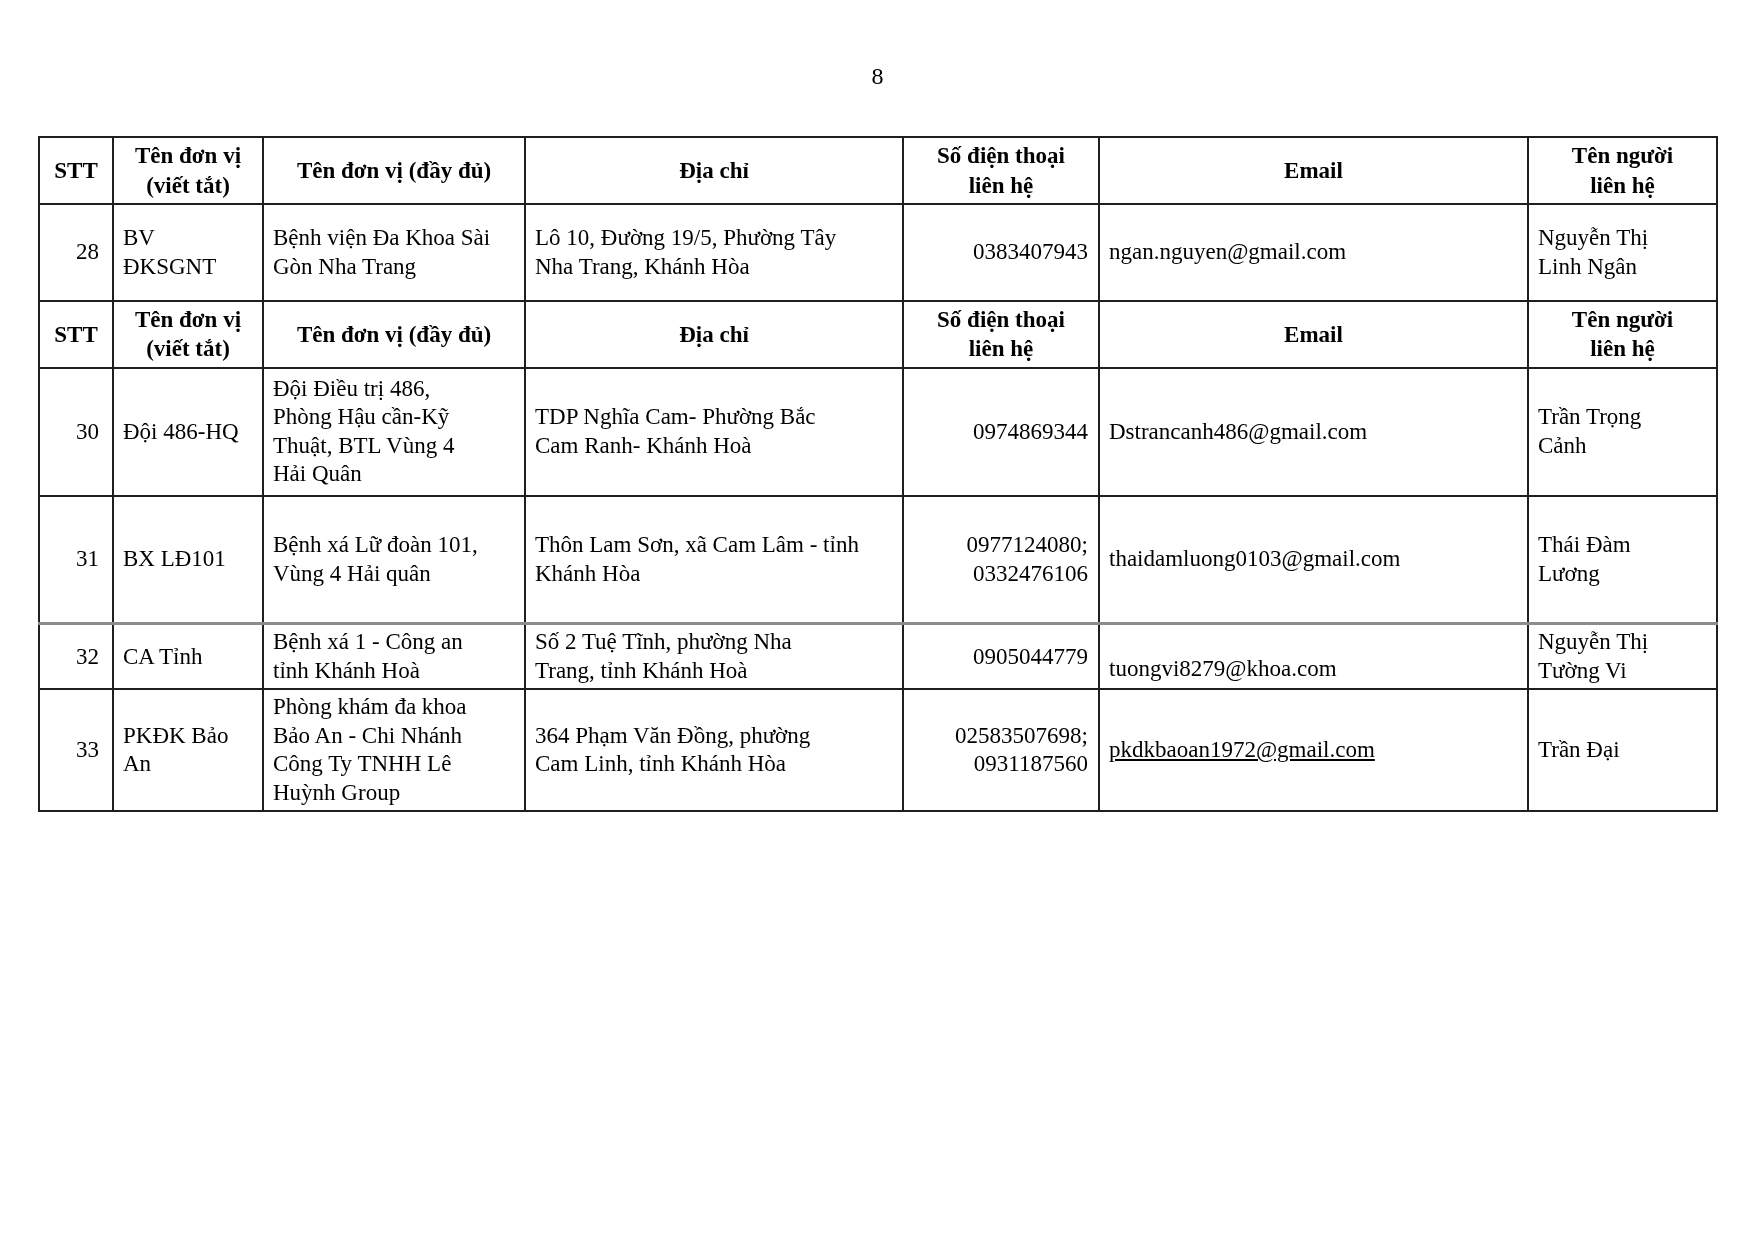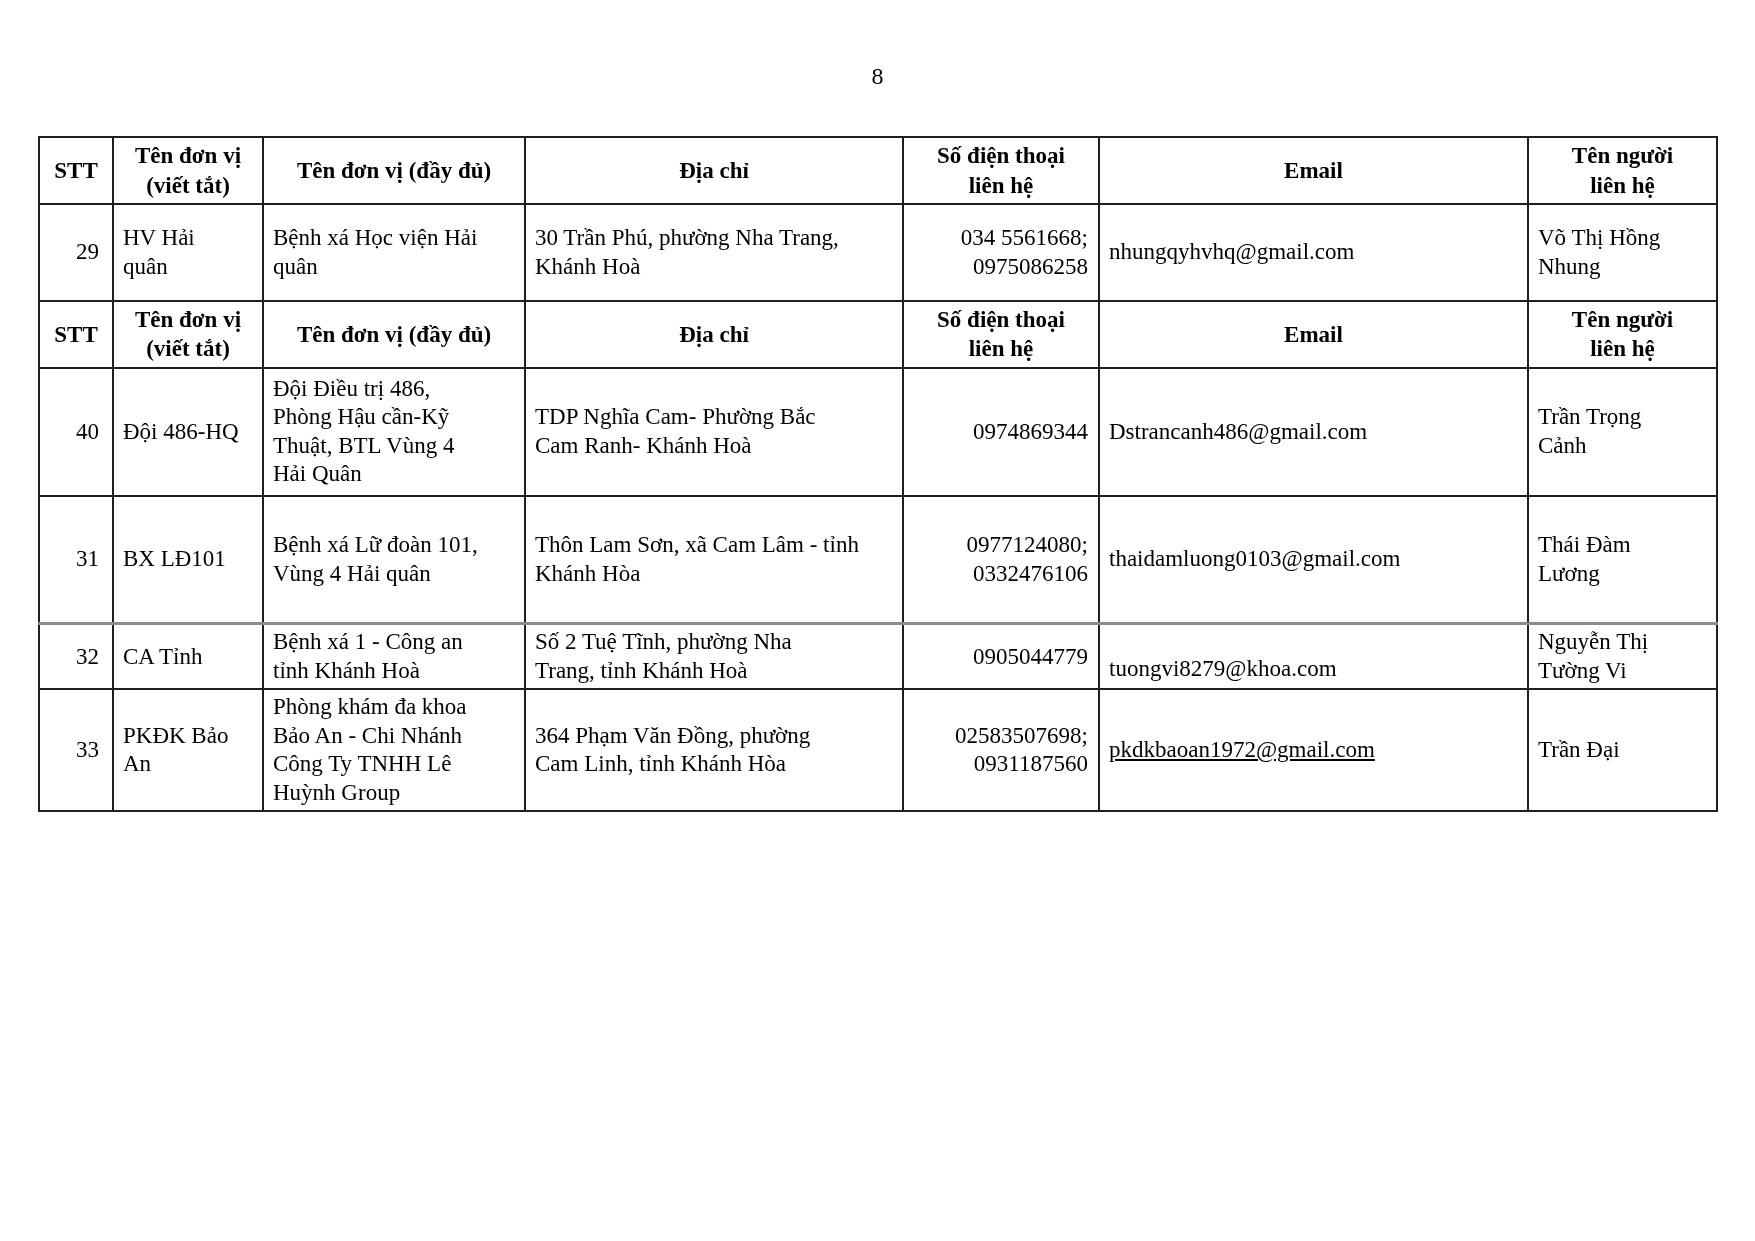--- a/index.html
+++ b/index.html
@@ -85,47 +85,46 @@
 (viết tắt)</th>
           <th class="col-full">Tên đơn vị (đầy đủ)</th>
           <th class="col-address">Địa chỉ</th>
           <th class="col-phone">Số điện thoại
 liên hệ</th>
           <th class="col-email">Email</th>
           <th class="col-contact">Tên người
 liên hệ</th>
         </tr>
         <tr>
-          <td class="col-stt">29</td>
-          <td class="col-abbr">HV Hải
-quân</td>
-          <td class="col-full">Bệnh xá Học viện Hải
-quân</td>
-          <td class="col-address">30 Trần Phú, phường Nha Trang,
-Khánh Hoà</td>
-          <td class="col-phone">034 5561668;
-0975086258</td>
-          <td class="col-email">nhungqyhvhq@gmail.com</td>
-          <td class="col-contact">Võ Thị Hồng
-Nhung</td>
+          <td class="col-stt">28</td>
+          <td class="col-abbr">BV
+ĐKSGNT</td>
+          <td class="col-full">Bệnh viện Đa Khoa Sài
+Gòn Nha Trang</td>
+          <td class="col-address">Lô 10, Đường 19/5, Phường Tây
+Nha Trang, Khánh Hòa</td>
+          <td class="col-phone">0383407943</td>
+          <td class="col-email">ngan.nguyen@gmail.com</td>
+          <td class="col-contact">Nguyễn Thị
+Linh Ngân</td>
         </tr>
         <tr>
           <th class="col-stt">STT</th>
           <th class="col-abbr">Tên đơn vị
 (viết tắt)</th>
           <th class="col-full">Tên đơn vị (đầy đủ)</th>
           <th class="col-address">Địa chỉ</th>
           <th class="col-phone">Số điện thoại
 liên hệ</th>
           <th class="col-email">Email</th>
           <th class="col-contact">Tên người
 liên hệ</th>
         </tr>
         <tr>
-          <td class="col-stt">40</td>
+          <td class="col-stt">30</td>
           <td class="col-abbr">Đội 486-HQ</td>
           <td class="col-full">Đội Điều trị 486,
 Phòng Hậu cần-Kỹ
 Thuật, BTL Vùng 4
 Hải Quân</td>
           <td class="col-address">TDP Nghĩa Cam- Phường Bắc
 Cam Ranh- Khánh Hoà</td>
           <td class="col-phone">0974869344</td>
           <td class="col-email">Dstrancanh486@gmail.com</td>
           <td class="col-contact">Trần Trọng

